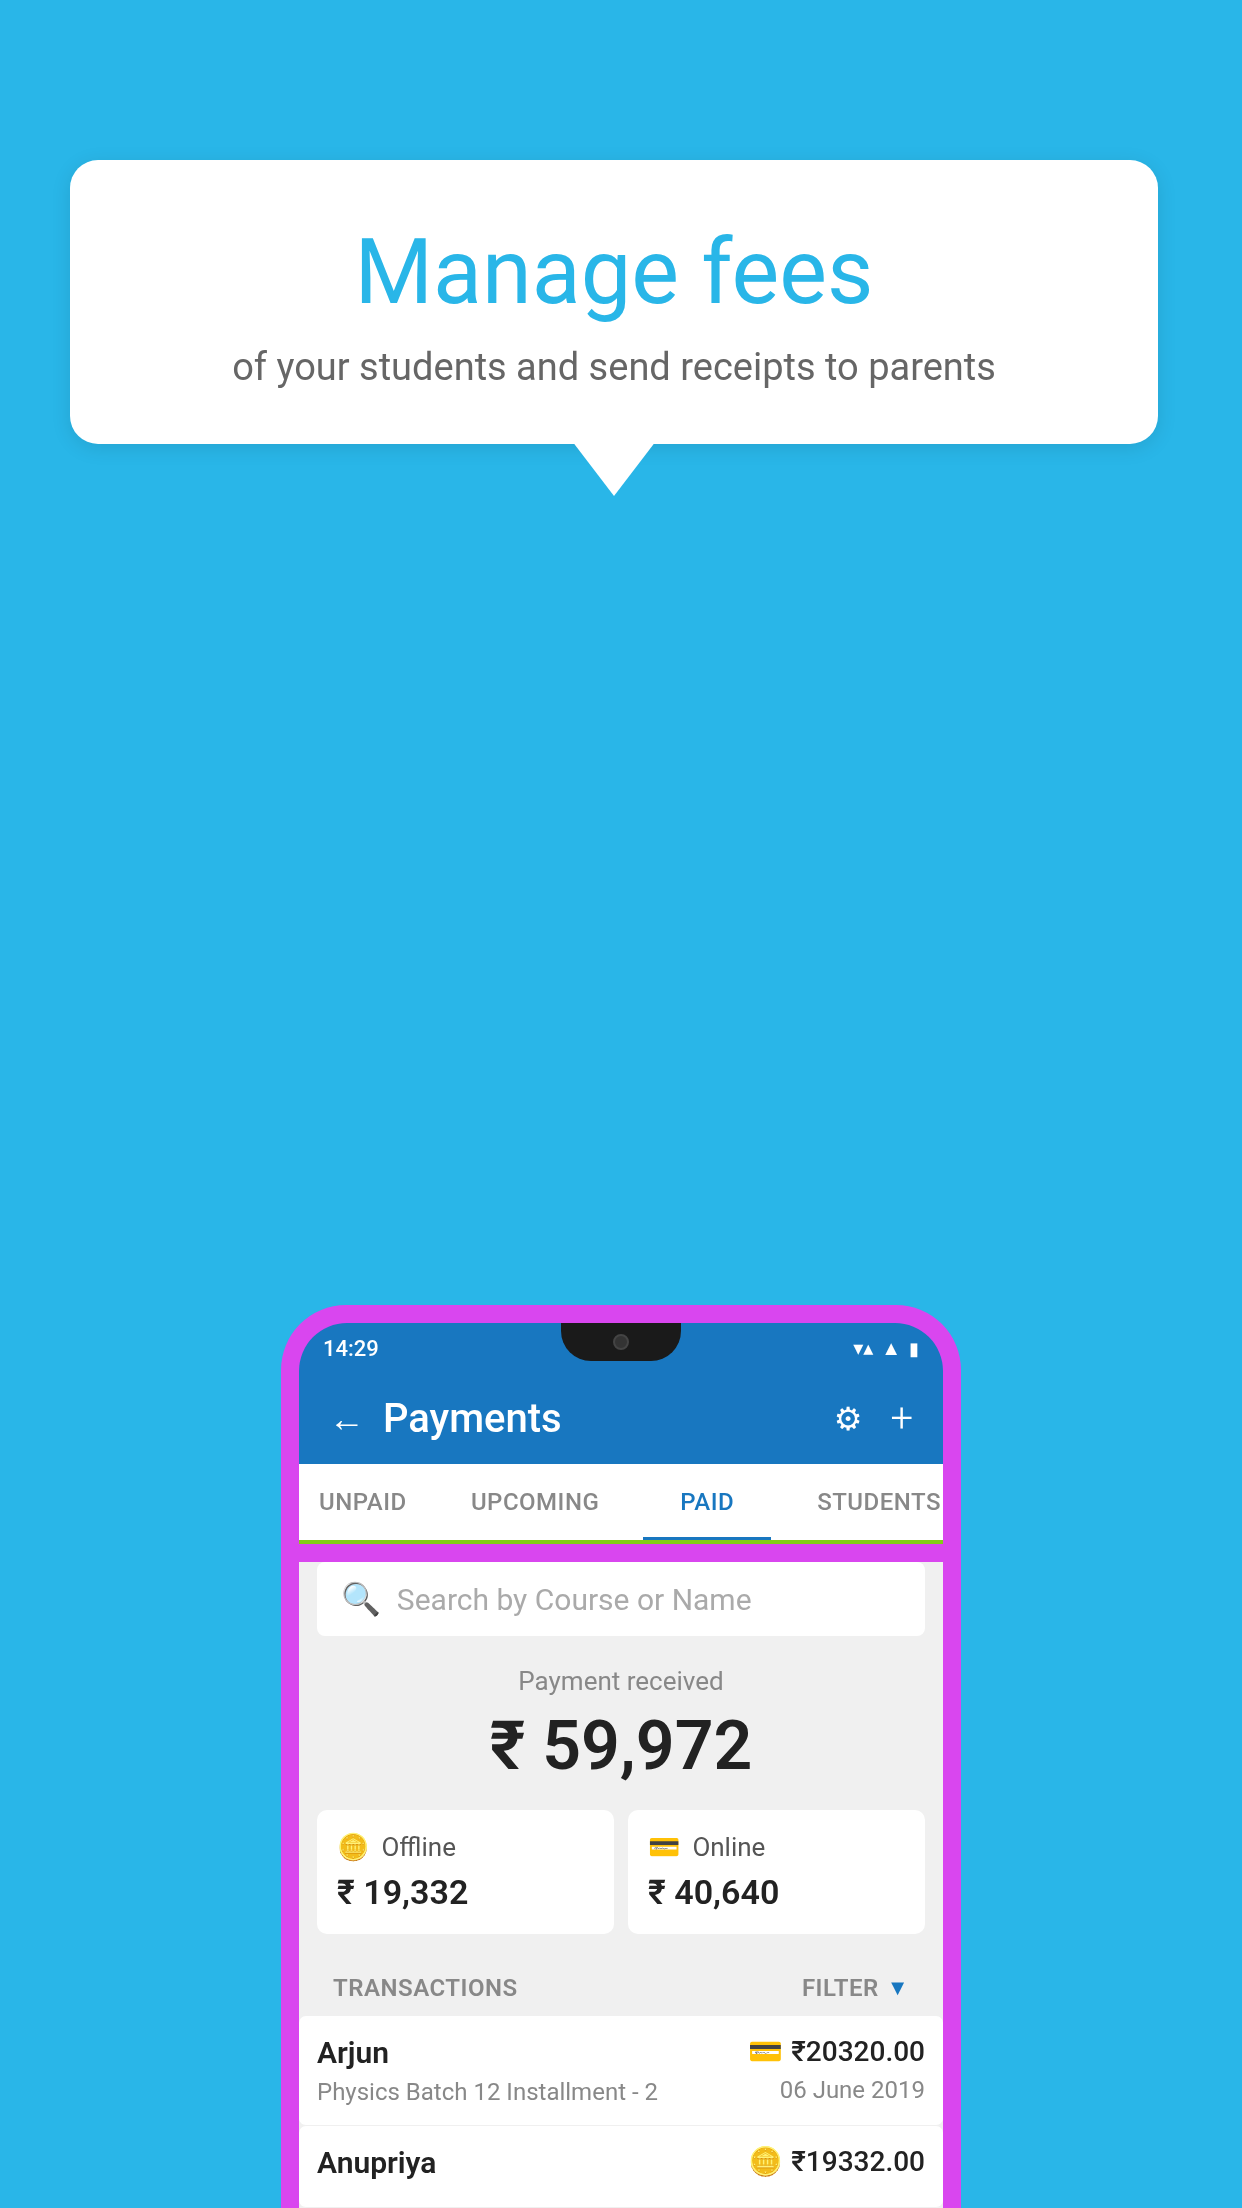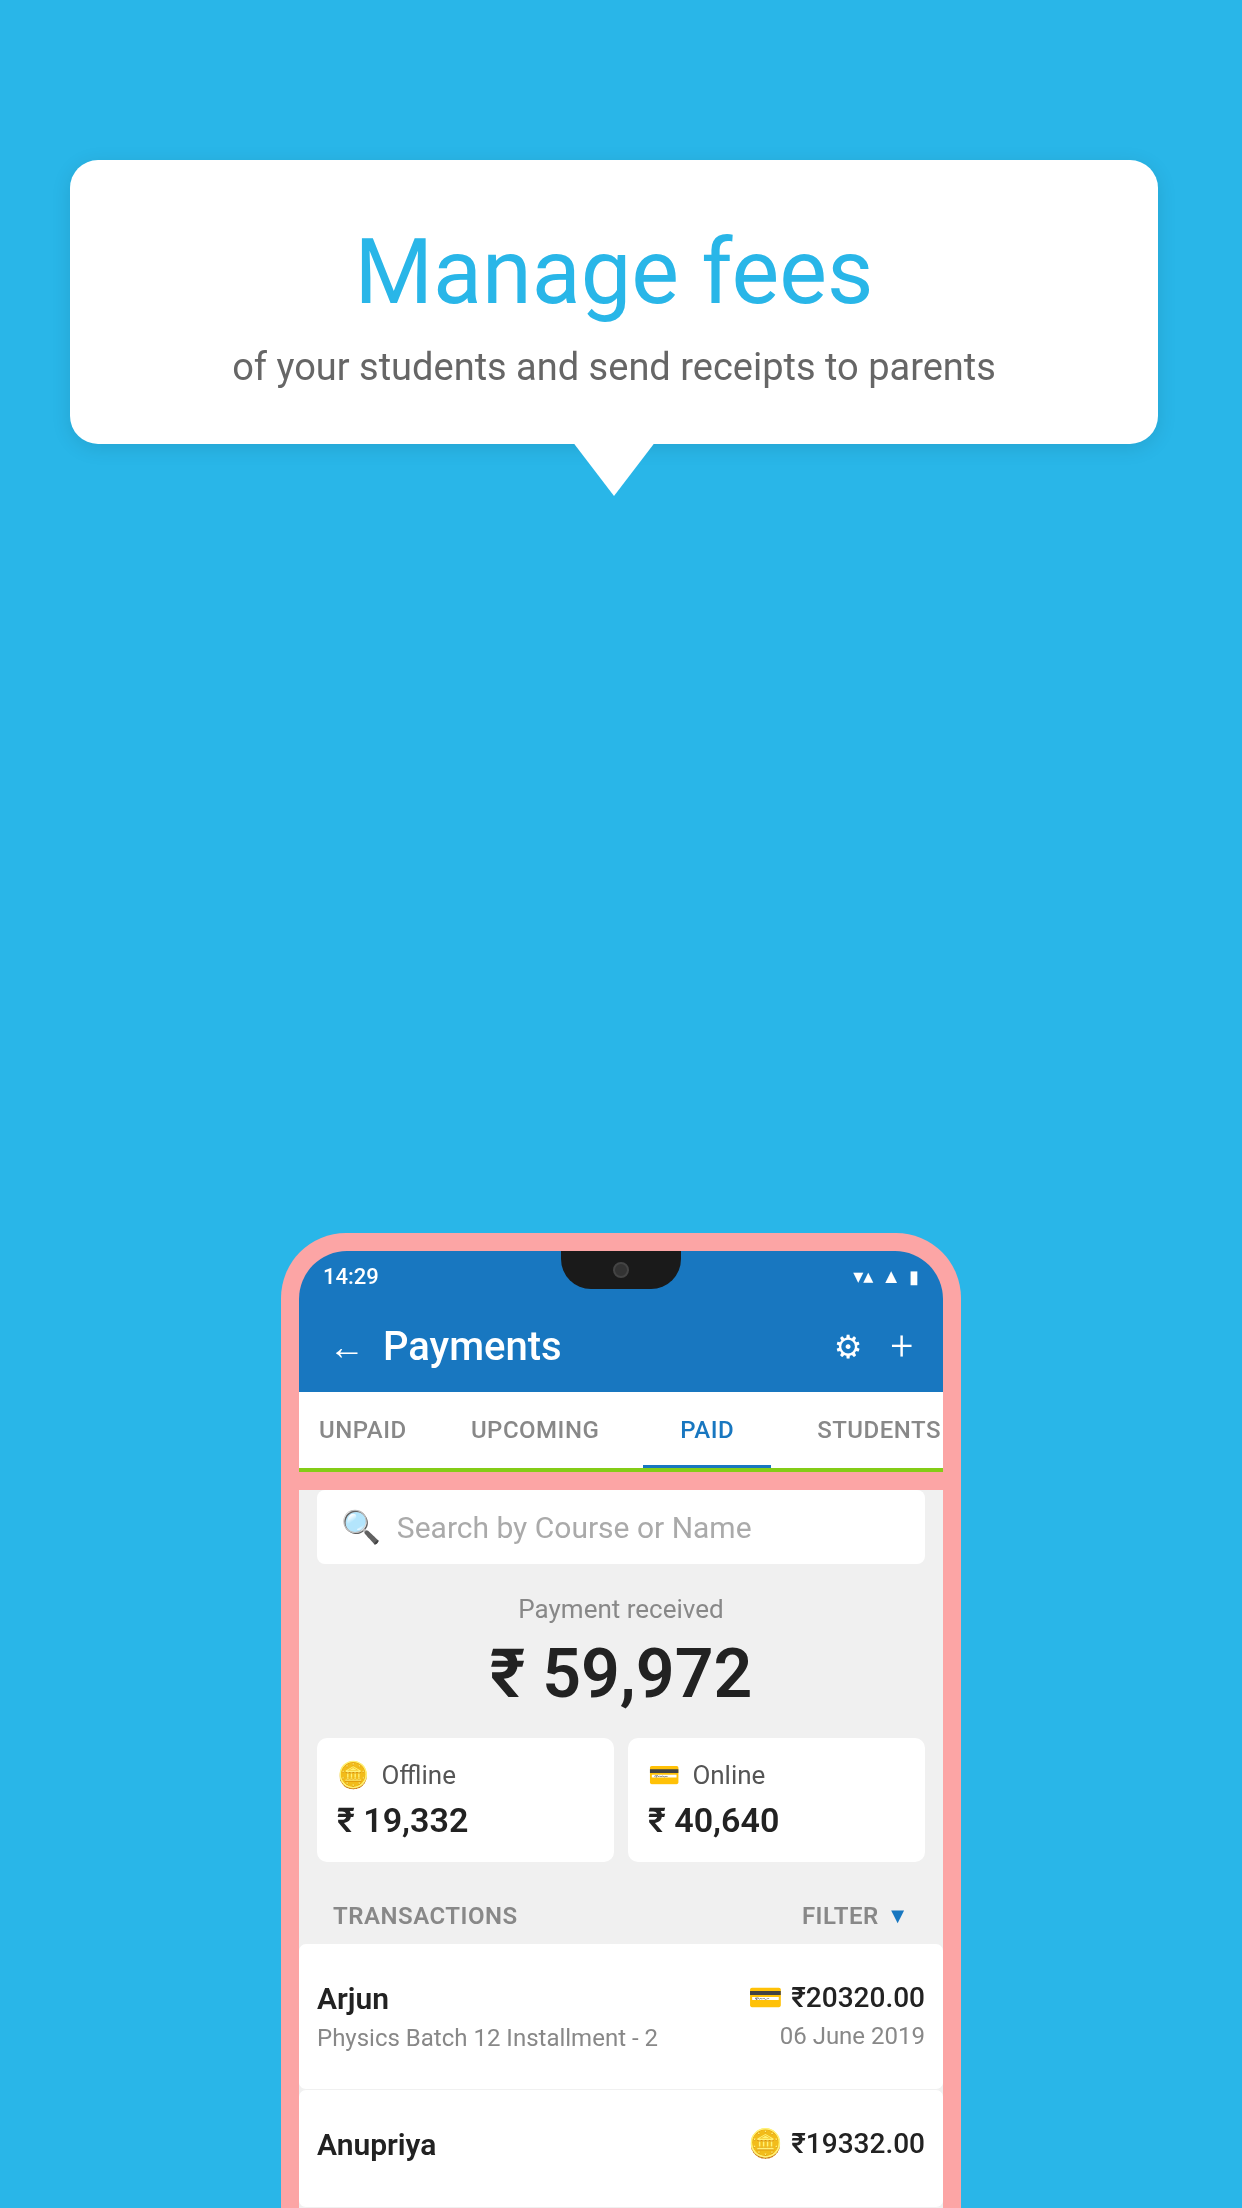--- a/index.html
+++ b/index.html
@@ -55,21 +55,21 @@
     
     .phone-container {
       position: absolute;
       bottom: 0;
       left: 50%;
       transform: translateX(-50%);
       width: 680px;
     }
 
     .phone-frame {
-      background: #fca5a5;
+      background: #d946ef;
       border-radius: 65px 65px 0 0;
       padding: 18px 18px 0;
       position: relative;
     }
 
     .phone-notch-bar {
       background: #1877c0;
       height: 50px;
       border-radius: 48px 48px 0 0;
       position: relative;
@@ -288,21 +288,21 @@
     }
 
     .filter-triangle {
       color: #1877c0;
       font-size: 22px;
     }
 
     
     .transaction-row {
       background: white;
-      padding: 37px 18px;
+      padding: 19px 18px;
       border-bottom: 1px solid #f0f0f0;
       display: flex;
       justify-content: space-between;
       align-items: flex-start;
       border-radius: 7px;
     }
 
     .transaction-left {
       flex: 1;
     }

